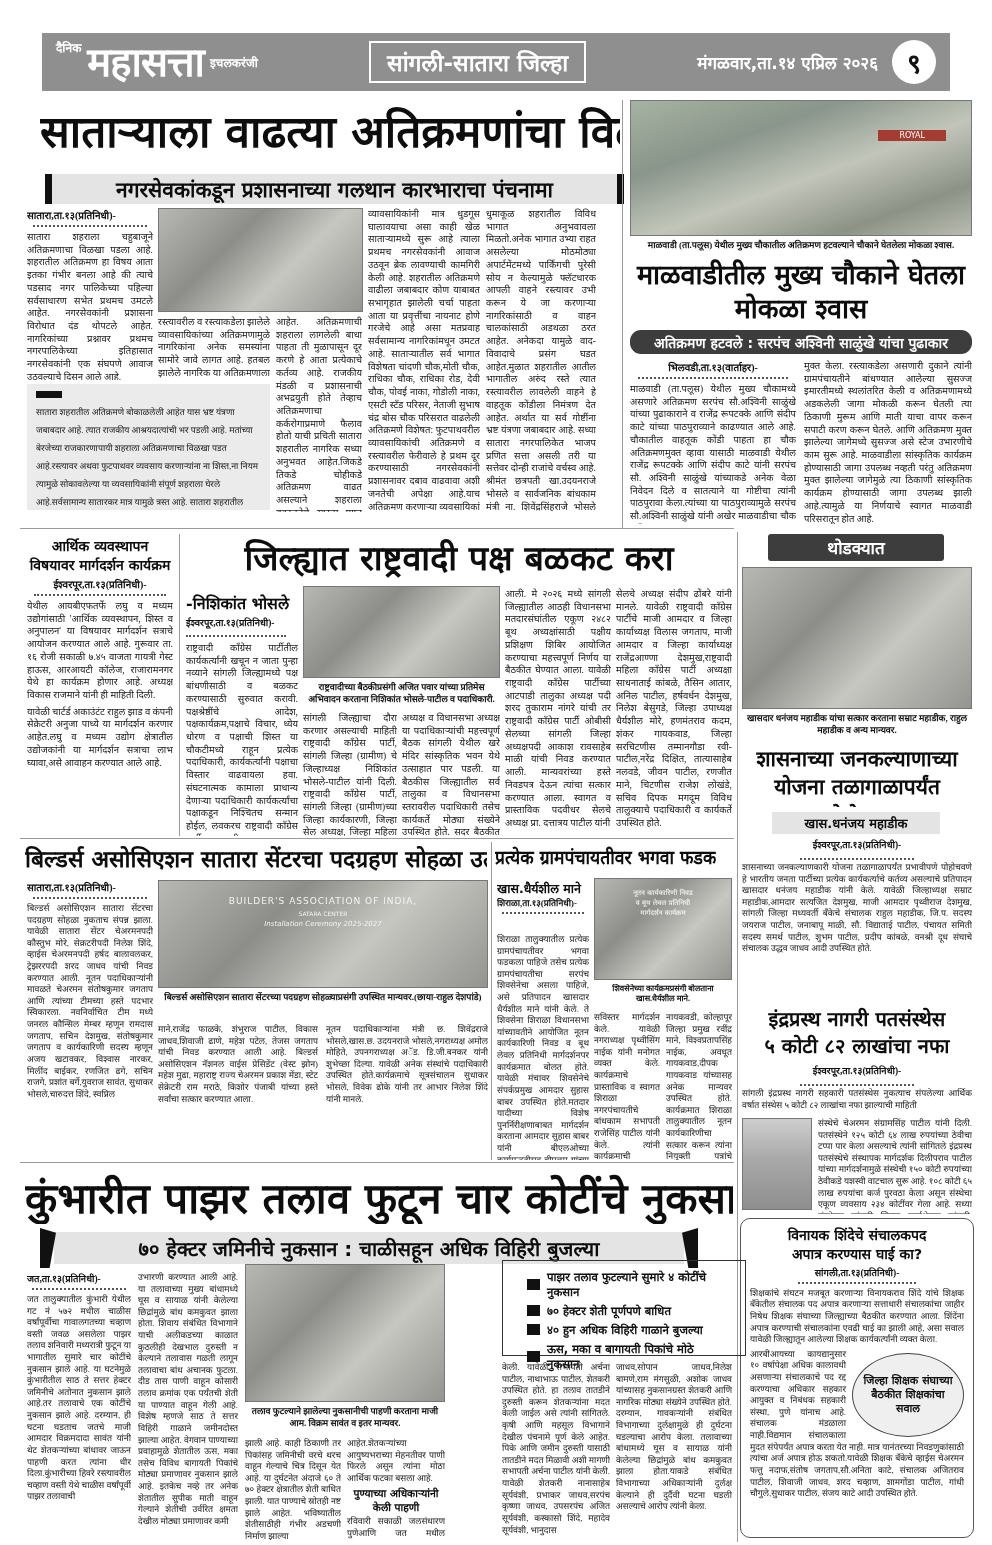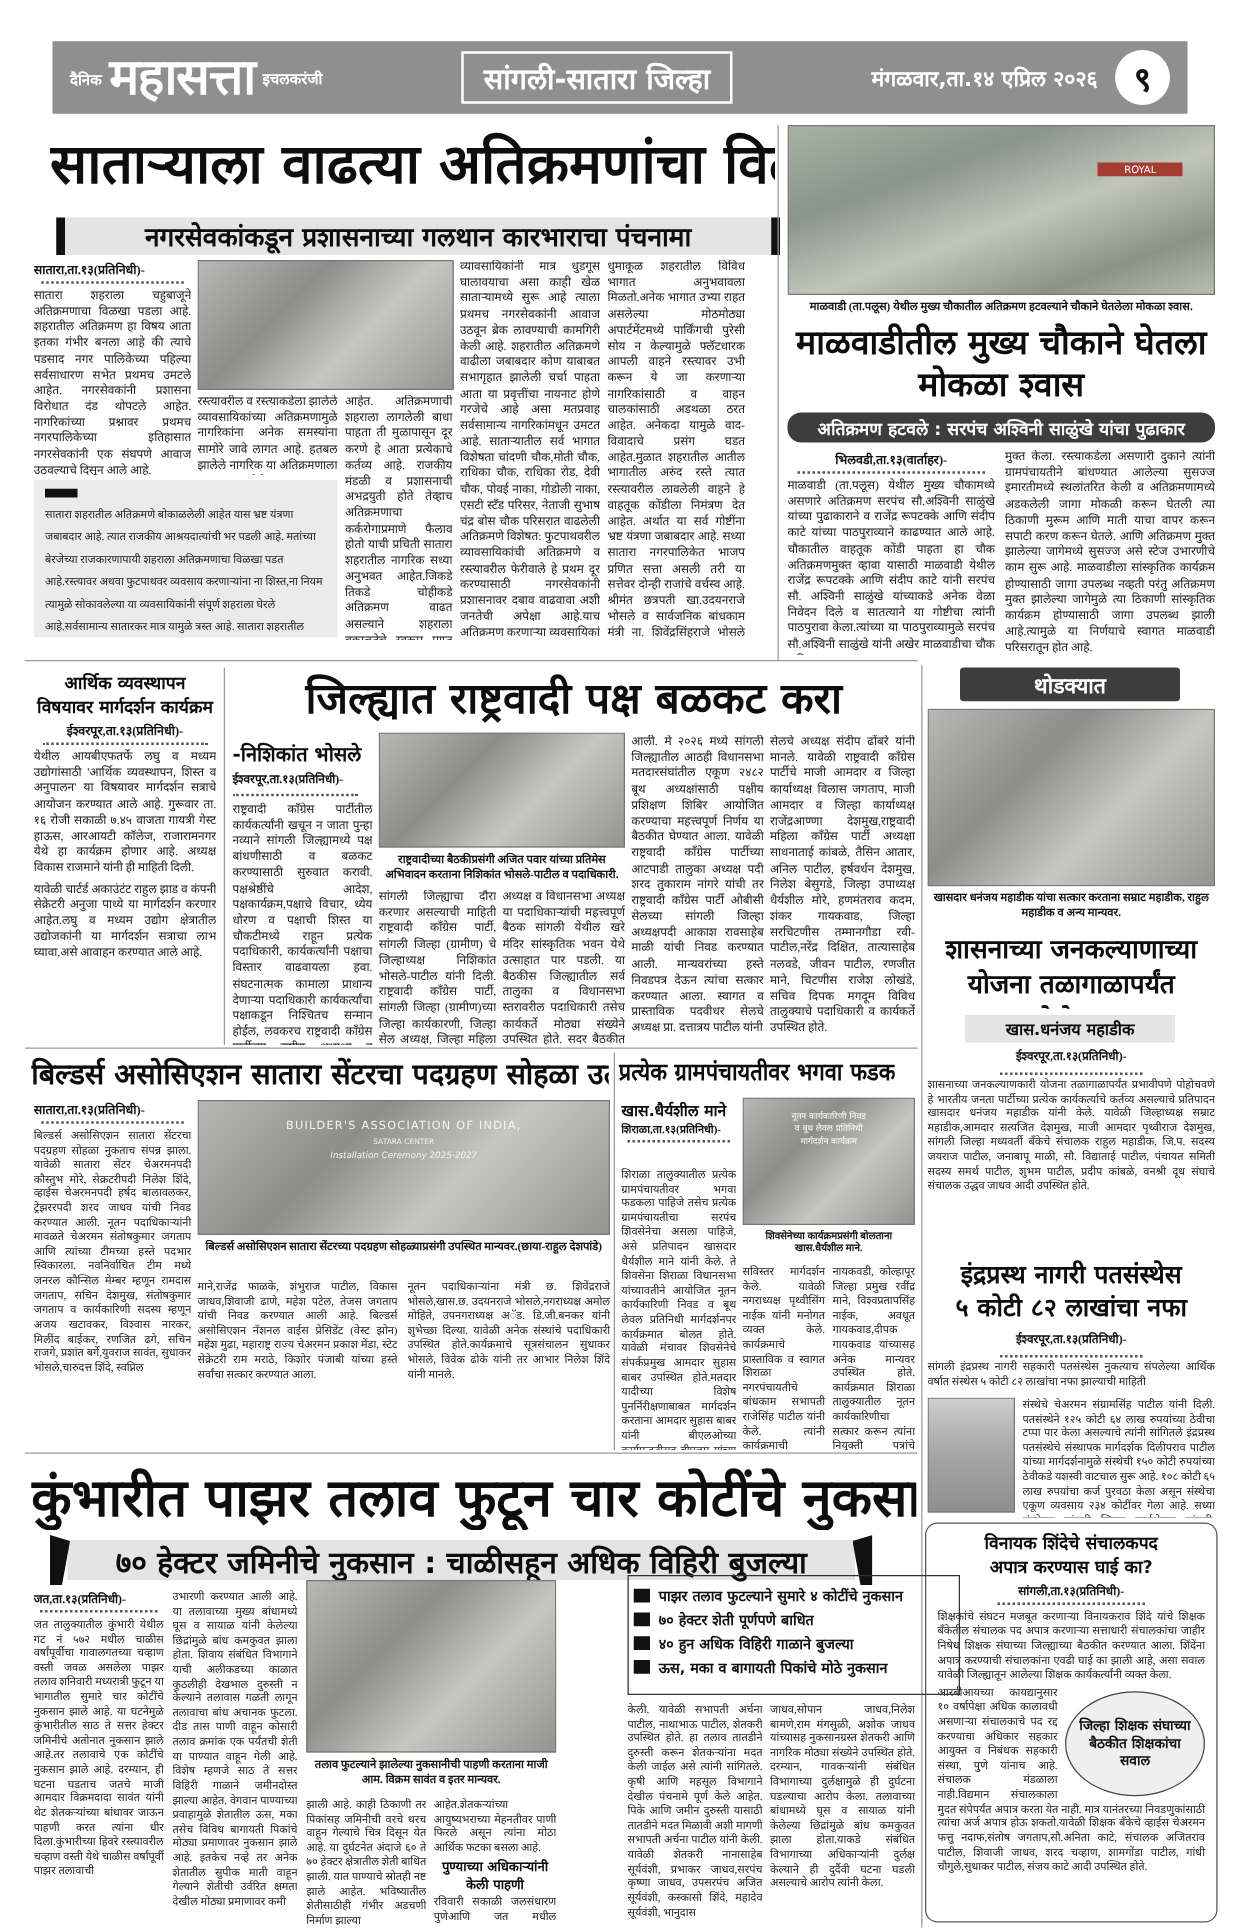--- a/index.html
+++ b/index.html
@@ -20,21 +20,21 @@
   .graybar{background:#e4e4e4;display:flex;align-items:center;justify-content:center;}
   .revbar{background:#3d3d3d;color:#fff;display:flex;align-items:center;justify-content:center;border-radius:11px;}
   .vdiv{width:1px;background:#9a9a9a;}
   .hdiv{height:1px;background:#9a9a9a;}
   .center{text-align:center;}
   .sq{display:inline-block;width:13px;height:11px;background:#111;margin-right:7px;flex:none;}
   .bulrow{display:flex;align-items:center;font-weight:700;font-size:11.5px;
           font-family:"DejaVu Sans","Liberation Sans",sans-serif;margin:4px 0;}
   .ovrl{position:absolute;left:0;right:0;text-align:center;color:#f3f3f3;
         font-family:"DejaVu Sans","Liberation Sans",sans-serif;}
-  #masthead{background:#8f8f8f;display:flex;align-items:center;padding:16px 14px;box-sizing:border-box;}
+  #masthead{background:#8f8f8f;display:flex;align-items:center;padding:0 14px;box-sizing:border-box;}
   .mast-title{color:#fff;font-size:40px;font-weight:800;line-height:1;
               font-family:"DejaVu Sans","Liberation Sans",sans-serif;letter-spacing:-1px;}
   .mast-small{color:#fff;font-size:12px;font-weight:700;}
   .edition{border:2px solid #fff;color:#fff;font-size:23px;font-weight:700;padding:3px 16px;
            font-family:"DejaVu Sans","Liberation Sans",sans-serif;}
   .mast-date{color:#fff;font-size:17px;font-weight:700;font-family:"DejaVu Sans","Liberation Sans",sans-serif;}
   .pagenum{width:44px;height:44px;border-radius:50%;background:#fff;color:#111;font-weight:800;
            font-size:27px;display:flex;align-items:center;justify-content:center;
            font-family:"DejaVu Sans","Liberation Sans",sans-serif;}
   .quote{background:#ebebeb;padding:7px 9px;box-sizing:border-box;}
@@ -184,38 +184,38 @@
     <span class="ovrl" style="top:20px;font-size:7px;color:#fdfdfd;">व बूथ लेवल प्रतिनिधी</span>
     <span class="ovrl" style="top:30px;font-size:7px;color:#fdfdfd;">मार्गदर्शन कार्यक्रम</span>
   </div>
   <div class="abs cap clip" style="left:594px;top:984px;width:138px;height:24px;font-size:8px;">शिवसेनेच्या कार्यक्रमप्रसंगी बोलताना खास.धैर्यशील माने.</div>
   <div class="abs bt-s clip" style="left:594px;top:1012px;width:66px;height:148px;">सविस्तर मार्गदर्शन केले. यावेळी नगराध्यक्ष पृथ्वीसिंग नाईक यांनी मनोगत व्यक्त केले. कार्यक्रमाचे प्रास्ताविक व स्वागत शिराळा नगरपंचायतीचे बांधकाम सभापती राजेसिंह पाटील यांनी केले. त्यांनी कार्यक्रमाची पार्श्वभूमी स्पष्ट करत मतदार यादी पुनर्निरीक्षणातील जबाबदाऱ्यांचे महत्त्व अधोरेखित केले. याप्रसंगी आनंदराव पवार, गौरवभाऊ</div>
   <div class="abs bt-s clip" style="left:666px;top:1012px;width:66px;height:148px;">नायकवडी, कोल्हापूर जिल्हा प्रमुख रवींद्र माने, विश्वप्रतापसिंह नाईक, अवधूत गायकवाड,दीपक गायकवाड यांच्यासह अनेक मान्यवर उपस्थित होते. कार्यक्रमात शिराळा तालुक्यातील नूतन कार्यकारिणीचा सत्कार करून त्यांना नियुक्ती पत्रांचे वितरण करण्यात आले. सूत्रसंचालन प्रा. डॉ. प्रमोद पाटील यांनी केले.</div>
 
   <div class="abs hdiv" style="left:20px;top:1162px;width:714px;"></div>
 
   <div class="abs hl center clip" style="left:25px;top:1168px;width:708px;height:56px;font-size:42px;white-space:nowrap;">कुंभारीत पाझर तलाव फुटून चार कोटींचे नुकसान</div>
-  <div class="abs graybar hl capwedge" style="left:54px;top:1232px;width:630px;height:32px;font-size:24px;">७० हेक्टर जमिनीचे नुकसान : चाळीसहून अधिक विहिरी बुजल्या</div>
+  <div class="abs graybar hl capwedge" style="left:54px;top:1232px;width:630px;height:32px;font-size:20px;">७० हेक्टर जमिनीचे नुकसान : चाळीसहून अधिक विहिरी बुजल्या</div>
 
   <div class="abs clip" style="left:27px;top:1272px;width:104px;height:268px;">
     <div class="dateline" style="font-size:9.5px;">जत,ता.१३(प्रतिनिधी)-</div>
     <div class="dots"></div>
     <div class="bt-s">जत तालुक्यातील कुंभारी येथील गट नं ५७२ मधील चाळीस वर्षांपूर्वीचा गावालगतच्या चव्हाण वस्ती जवळ असलेला पाझर तलाव शनिवारी मध्यरात्री फुटून या भागातील सुमारे चार कोटींचे नुकसान झाले आहे. या घटनेमुळे कुंभारीतील साठ ते सत्तर हेक्टर जमिनीचे अतोनात नुकसान झाले आहे.तर तलावाचे एक कोटींचे नुकसान झाले आहे. दरम्यान, ही घटना घडताच जतचे माजी आमदार विक्रमदादा सावंत यांनी थेट शेतकऱ्यांच्या बांधावर जाऊन पाहणी करत त्यांना धीर दिला.कुंभारीच्या हिवरे रस्त्यावरील चव्हाण वस्ती येथे चाळीस वर्षांपूर्वी पाझर तलावाची</div>
   </div>
   <div class="abs bt-s clip" style="left:138px;top:1272px;width:100px;height:268px;">उभारणी करण्यात आली आहे. या तलावाच्या मुख्य बांधामध्ये घूस व सायाळ यांनी केलेल्या छिद्रांमुळे बांध कमकुवत झाला होता. शिवाय संबंधित विभागाने याची अलीकडच्या काळात कुठलीही देखभाल दुरुस्ती न केल्याने तलावास गळती लागून तलावाचा बांध अचानक फुटला. दीड तास पाणी वाहून कोसारी तलाव क्रमांक एक पर्यंतची शेती या पाण्यात वाहून गेली आहे. विशेष म्हणजे साठ ते सत्तर विहिरी गाळाने जमीनदोस्त झाल्या आहेत. वेगवान पाण्याच्या प्रवाहामुळे शेतातील ऊस, मका तसेच विविध बागायती पिकांचे मोठ्या प्रमाणावर नुकसान झाले आहे. इतकेच नव्हे तर अनेक शेतातील सुपीक माती वाहून गेल्याने शेतीची उर्वरित क्षमता देखील मोठ्या प्रमाणावर कमी</div>
   <div class="abs photo" style="left:245px;top:1264px;width:200px;height:138px;"></div>
   <div class="abs cap clip" style="left:245px;top:1406px;width:200px;height:28px;">तलाव फुटल्याने झालेल्या नुकसानीची पाहणी करताना माजी आम. विक्रम सावंत व इतर मान्यवर.</div>
   <div class="abs bt-s clip" style="left:245px;top:1438px;width:96px;height:102px;">झाली आहे. काही ठिकाणी तर पिकांसह जमिनीची वरचे थरच वाहून गेल्याचे चित्र दिसून येत आहे. या दुर्घटनेत अंदाजे ६० ते ७० हेक्टर क्षेत्रातील शेती बाधित झाली. यात पाण्याचे स्रोतही नष्ट झाले आहेत. भविष्यातील शेतीसाठीही गंभीर अडचणी निर्माण झाल्या</div>
   <div class="abs clip" style="left:347px;top:1438px;width:98px;height:102px;">
     <div class="bt-s">आहेत.शेतकऱ्यांच्या आयुष्यभराच्या मेहनतीवर पाणी फिरले असून त्यांना मोठा आर्थिक फटका बसला आहे.</div>
     <div class="hl center" style="font-size:10.5px;margin:2px 0;">पुण्याच्या अधिकाऱ्यांनी केली पाहणी</div>
     <div class="bt-s">रविवारी सकाळी जलसंधारण पुणेआणि जत मधील अधिकाऱ्यांनी या तलावाच्या नुकसानीची पाहणी</div>
   </div>
 
-  <div class="abs" style="left:502px;top:1260px;width:266px;height:96px;border:1.5px solid #333;padding:4px 4px;box-sizing:border-box;">
+  <div class="abs" style="left:502px;top:1260px;width:244px;height:96px;border:1.5px solid #333;padding:4px 24px;box-sizing:border-box;">
     <div class="bulrow">
         <span class="sq"></span>
         <span>पाझर तलाव फुटल्याने सुमारे ४ कोटींचे नुकसान</span>
       </div>
     <div class="bulrow">
         <span class="sq"></span>
         <span>७० हेक्टर शेती पूर्णपणे बाधित</span>
       </div>
     <div class="bulrow">
         <span class="sq"></span>

